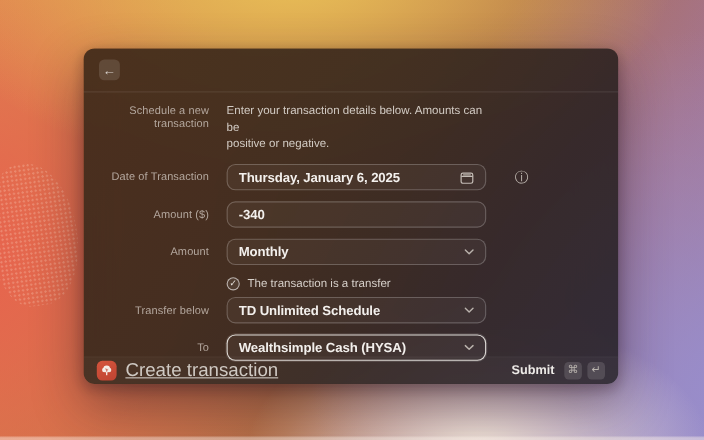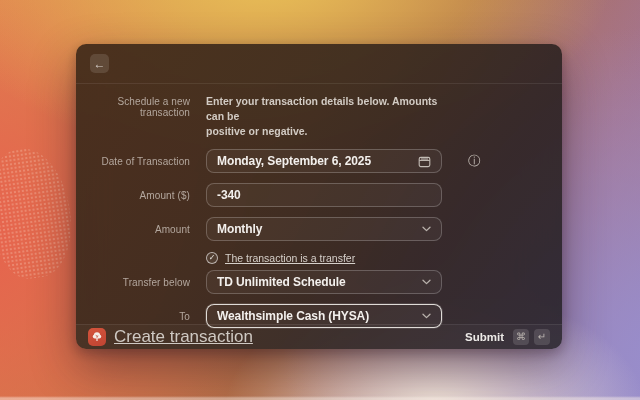--- a/index.html
+++ b/index.html
@@ -45,42 +45,42 @@
   .form-row {
     display:grid; grid-template-columns:94px 236px auto;
     column-gap:16px; align-items:center; margin-bottom:10px;
   }
   .form-row.intro { align-items:start; margin-bottom:10px; }
   .field-label {
     text-align:right; font-size:10px; color:#b3a79e; letter-spacing:0.1px;
   }
   .intro .field-label { padding-top:2px; }
   .intro-desc { font-size:10.5px; line-height:15px; color:#d2cbc4; width:236px; }
-  .intro-desc span { display:block;font-weight:bold; }
+  .intro-desc span { display:block; }
   .field {
     height:24px; border-radius:8px;
     background:rgba(255,255,255,0.04);
     border:1px solid rgba(255,255,255,0.22);
     display:flex; align-items:center; padding:0 10px;
     font-size:12px; font-weight:600; color:#f3f0ed; letter-spacing:-0.1px;
   }
   .field .value { flex:1 1 auto; white-space:nowrap; overflow:hidden; }
   .field.focused { border:1.5px solid rgba(238,234,230,0.92); box-shadow:0 0 0 1px rgba(255,255,255,0.12); }
   .field-icon { flex:0 0 auto; display:flex; align-items:center; color:#c3bcb5; }
   .info-icon { font-size:12.5px; color:#c3bcb5; line-height:1; margin-left:10px; }
   .checkbox-row { height:13px; margin-bottom:6px; }
   .checkbox-wrap { grid-column:2 / span 2; display:flex; align-items:center; gap:7px; }
   .checkbox {
     width:12px; height:12px; border-radius:50%;
     border:1px solid rgba(255,255,255,0.6);
     background:rgba(255,255,255,0.08);
     display:flex; align-items:center; justify-content:center;
     font-size:8px; color:#ece8e4; line-height:1; cursor:pointer;
   }
-  .checkbox-label { font-size:10.5px; color:#d6d0ca;text-decoration:underline; }
+  .checkbox-label { font-size:10.5px; color:#d6d0ca; }
   .modal-footer {
     position:absolute; left:0; right:0; bottom:0; height:25px;
     border-top:1px solid rgba(255,255,255,0.08);
     background:rgba(255,255,255,0.025);
     border-radius:0 0 10px 10px;
     display:flex; align-items:center; padding:0 12px; gap:8px;
   }
   .app-logo {
     width:18px; height:18px; border-radius:5px; flex:0 0 auto;
     background:linear-gradient(160deg, #d4543c, #c04432);
@@ -116,21 +116,21 @@
       <div class="field-label">Schedule a new transaction</div>
       <div class="intro-desc">
         <span>Enter your transaction details below. Amounts can be</span>
         <span>positive or negative.</span>
       </div>
     </div>
 
     <div class="form-row">
       <div class="field-label">Date of Transaction</div>
       <div class="field">
-        <span class="value">Monday, September 6, 2025</span>
+        <span class="value">Thursday, January 6, 2025</span>
         <span class="field-icon">
           <svg width="13" height="13" viewBox="0 0 13 13" fill="none">
             <rect x="1.2" y="2.4" width="10.6" height="9.2" rx="1.6" stroke="#c3bcb5" stroke-width="1.1"></rect>
             <line x1="1.2" y1="5.4" x2="11.8" y2="5.4" stroke="#c3bcb5" stroke-width="1.1"></line>
             <rect x="3" y="3.5" width="7" height="1" fill="#c3bcb5"></rect>
           </svg>
         </span>
       </div>
       <div class="info-icon">ⓘ</div>
     </div>

